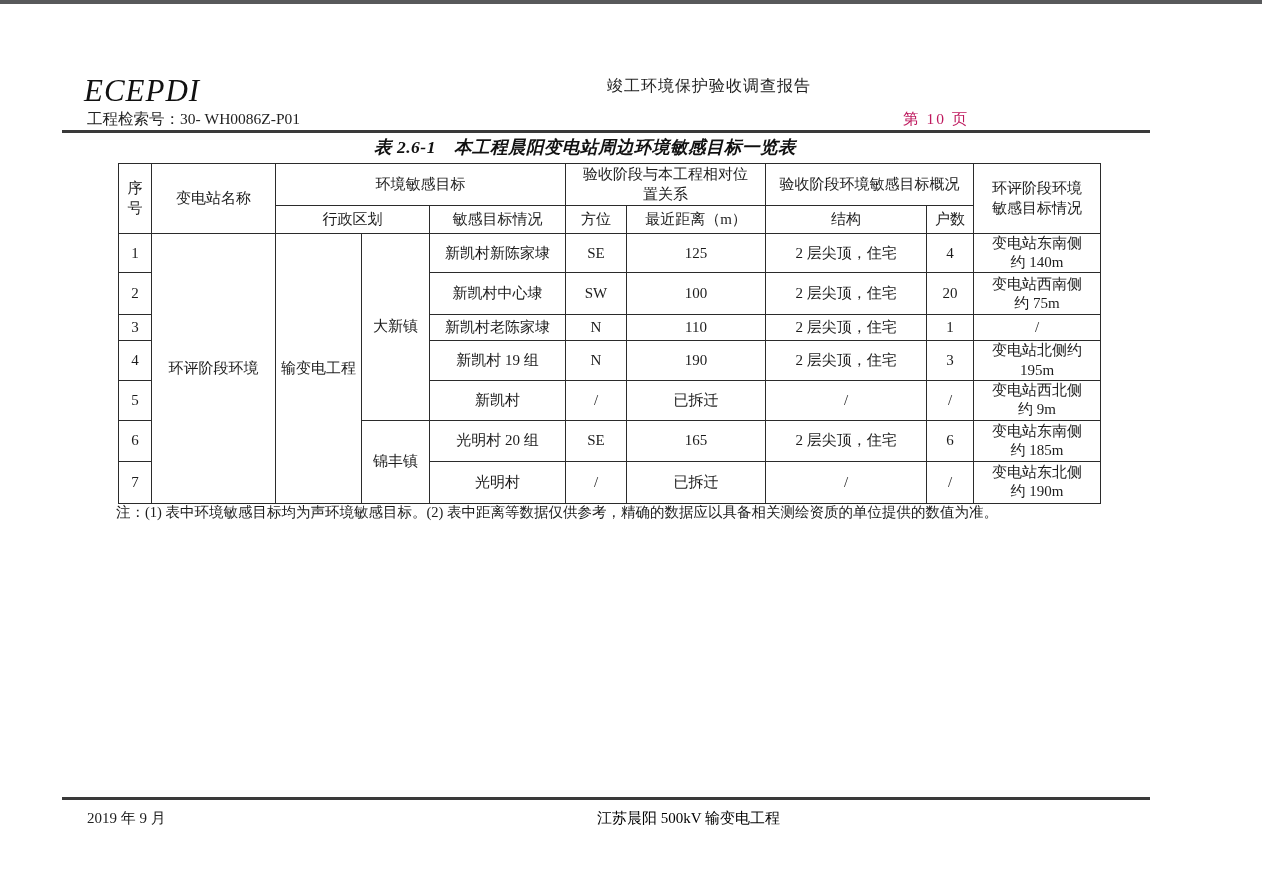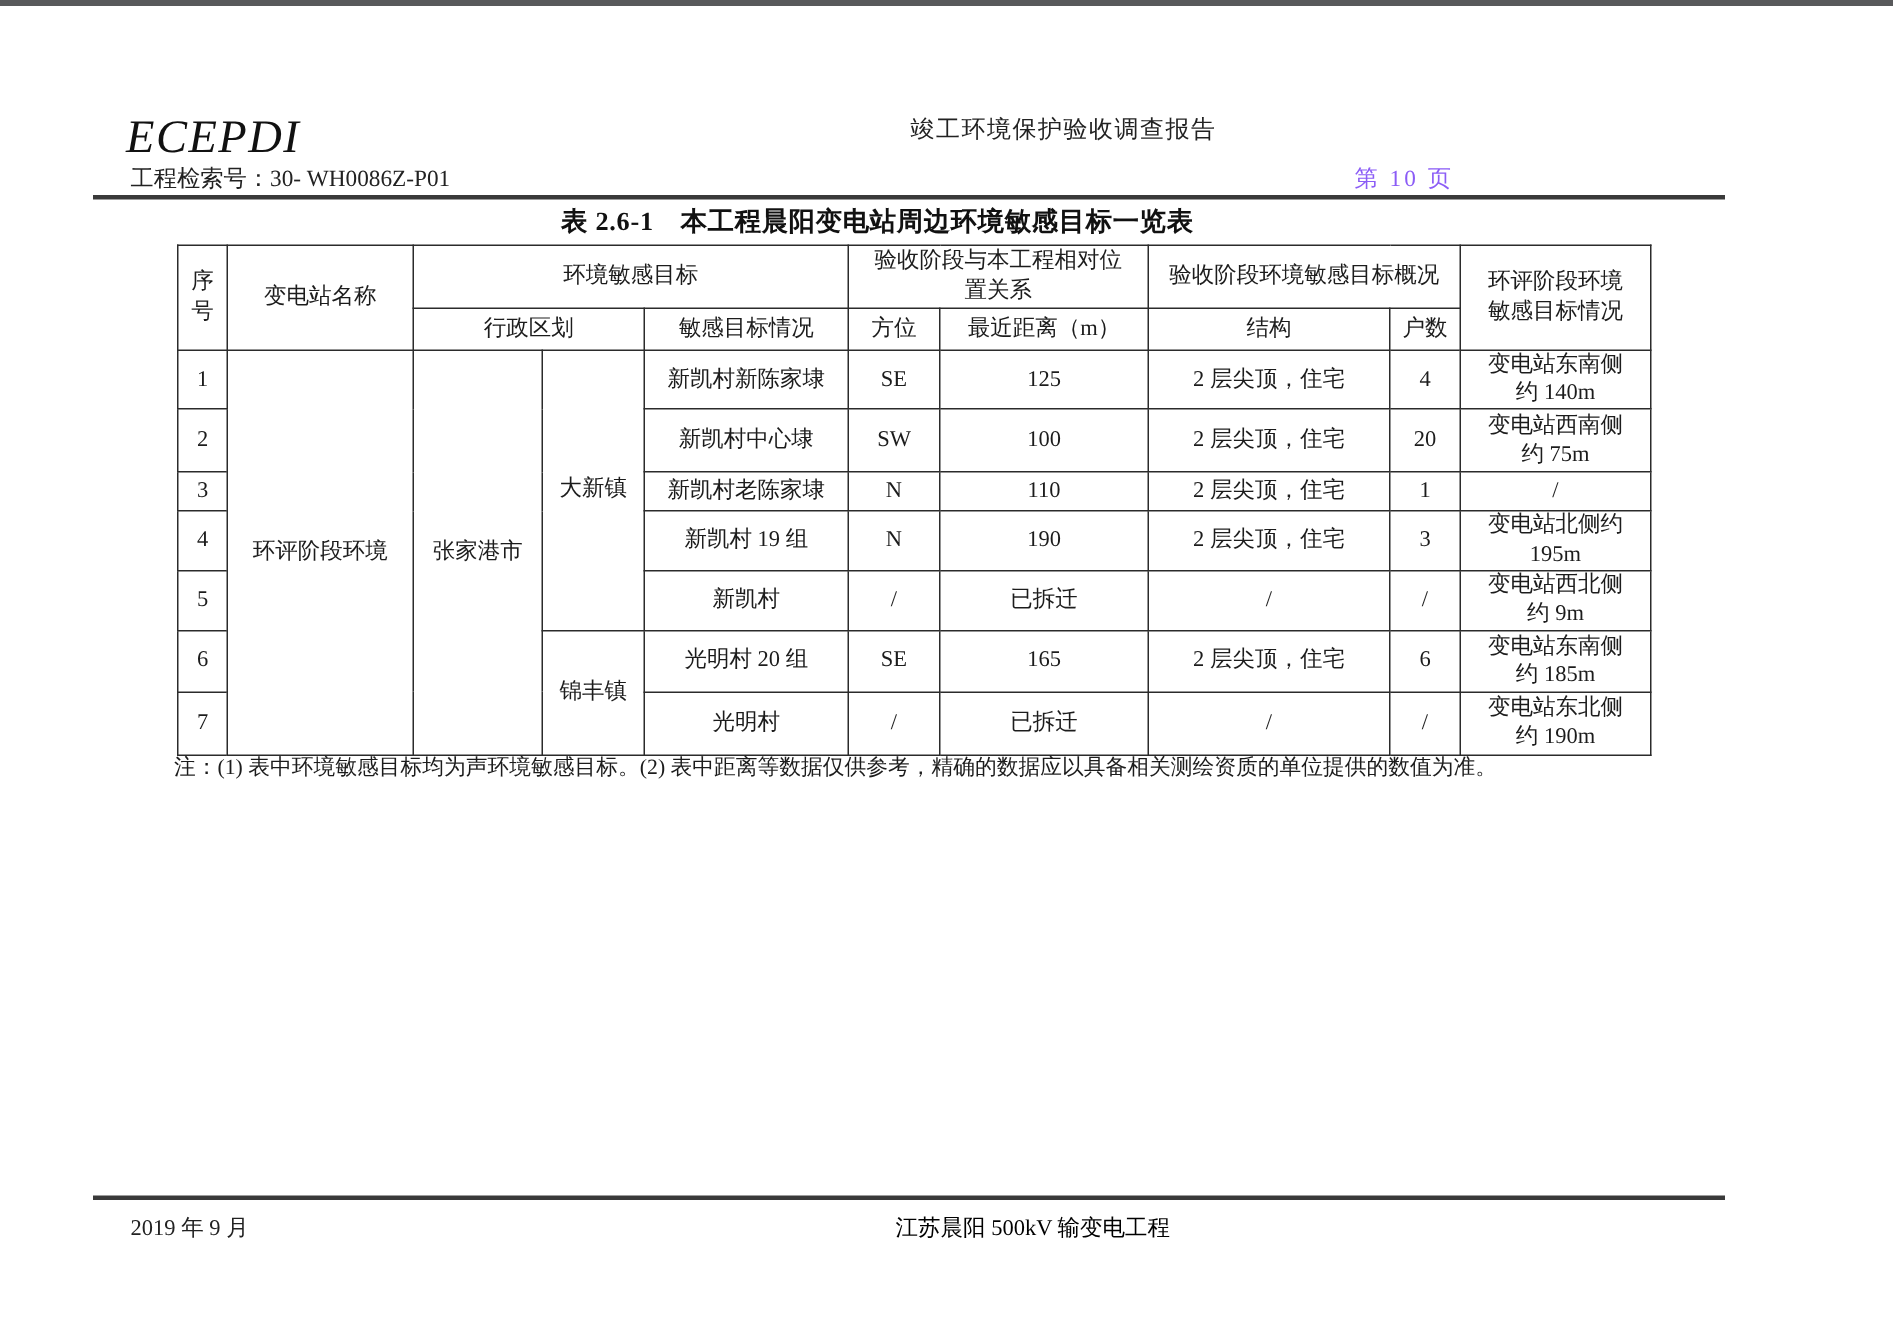--- a/index.html
+++ b/index.html
@@ -22,31 +22,32 @@
   .doctype{
     position:absolute;left:607px;top:76px;
     font-size:16px;letter-spacing:1px;color:#222;font-family:Liberation Mono, monospace;
   }
   .index{
     position:absolute;left:87px;top:109px;
     font-size:15.5px;color:#222;
   }
   .pagenum{
     position:absolute;left:903px;top:109px;
-    font-size:15.5px;color:#8b5cf6;letter-spacing:2px;
+    font-size:15.5px;color:#be185d;letter-spacing:2px;
   }
   .hrule{
     position:absolute;left:62px;width:1088px;height:3px;background:#3a3a3a;
   }
   .top-rule{top:130px;}
   .bottom-rule{top:797px;}
   .table-title{
     position:absolute;left:0;top:135px;width:1170px;
     text-align:center;font-size:17.5px;font-weight:bold;color:#111;
     letter-spacing:0.5px;
+    font-style:italic;
   }
   table.sens{
     position:absolute;left:118px;top:163px;
     border-collapse:collapse;table-layout:fixed;
   }
   table.sens th, table.sens td{
     border:1px solid #2b2b2b;
     text-align:center;vertical-align:middle;
     font-weight:normal;
     font-size:15px;line-height:1.28;
@@ -112,21 +113,21 @@
         <th>方位</th>
         <th>最近距离（m）</th>
         <th>结构</th>
         <th>户数</th>
       </tr>
     </thead>
     <tbody>
       <tr style="height:38px">
         <td>1</td>
         <td rowspan="7">环评阶段环境</td>
-        <td rowspan="7">张家港市</td>
+        <td rowspan="7">输变电工程</td>
         <td rowspan="5">大新镇</td>
         <td>新凯村新陈家埭</td>
         <td>SE</td>
         <td>125</td>
         <td>2 层尖顶，住宅</td>
         <td>4</td>
         <td>变电站东南侧
 约 140m</td>
       </tr>
       <tr style="height:42px">

